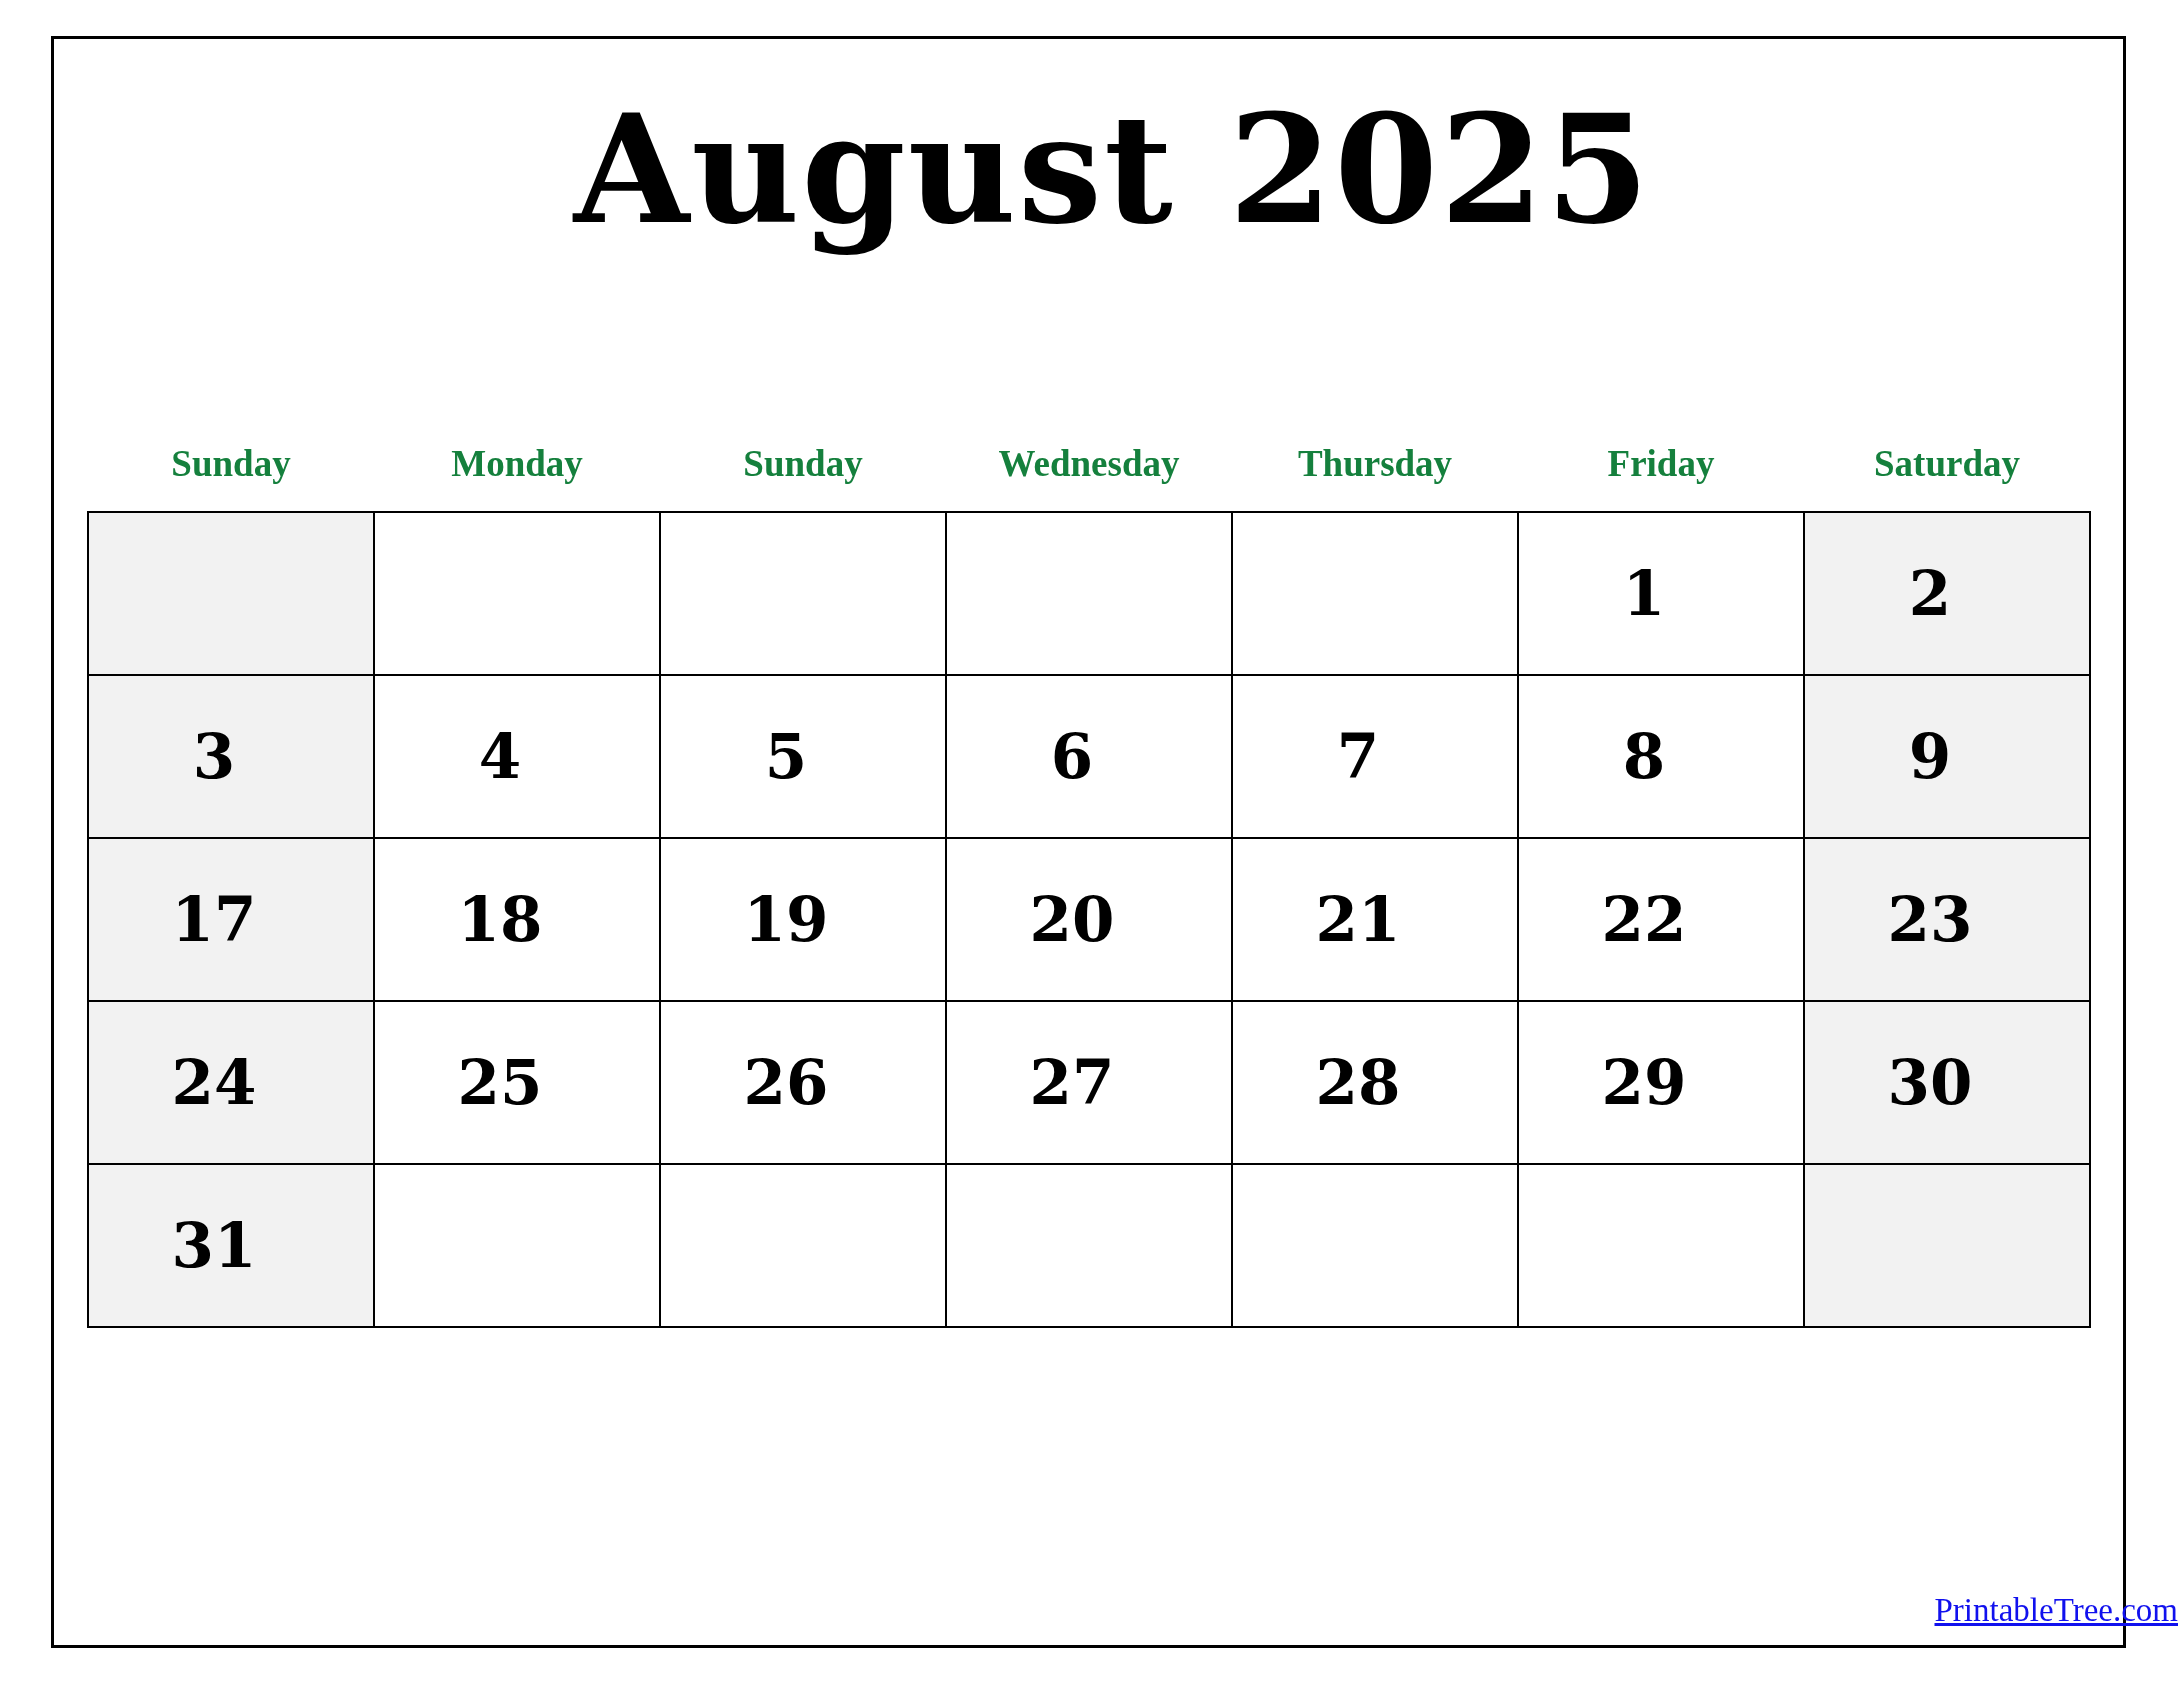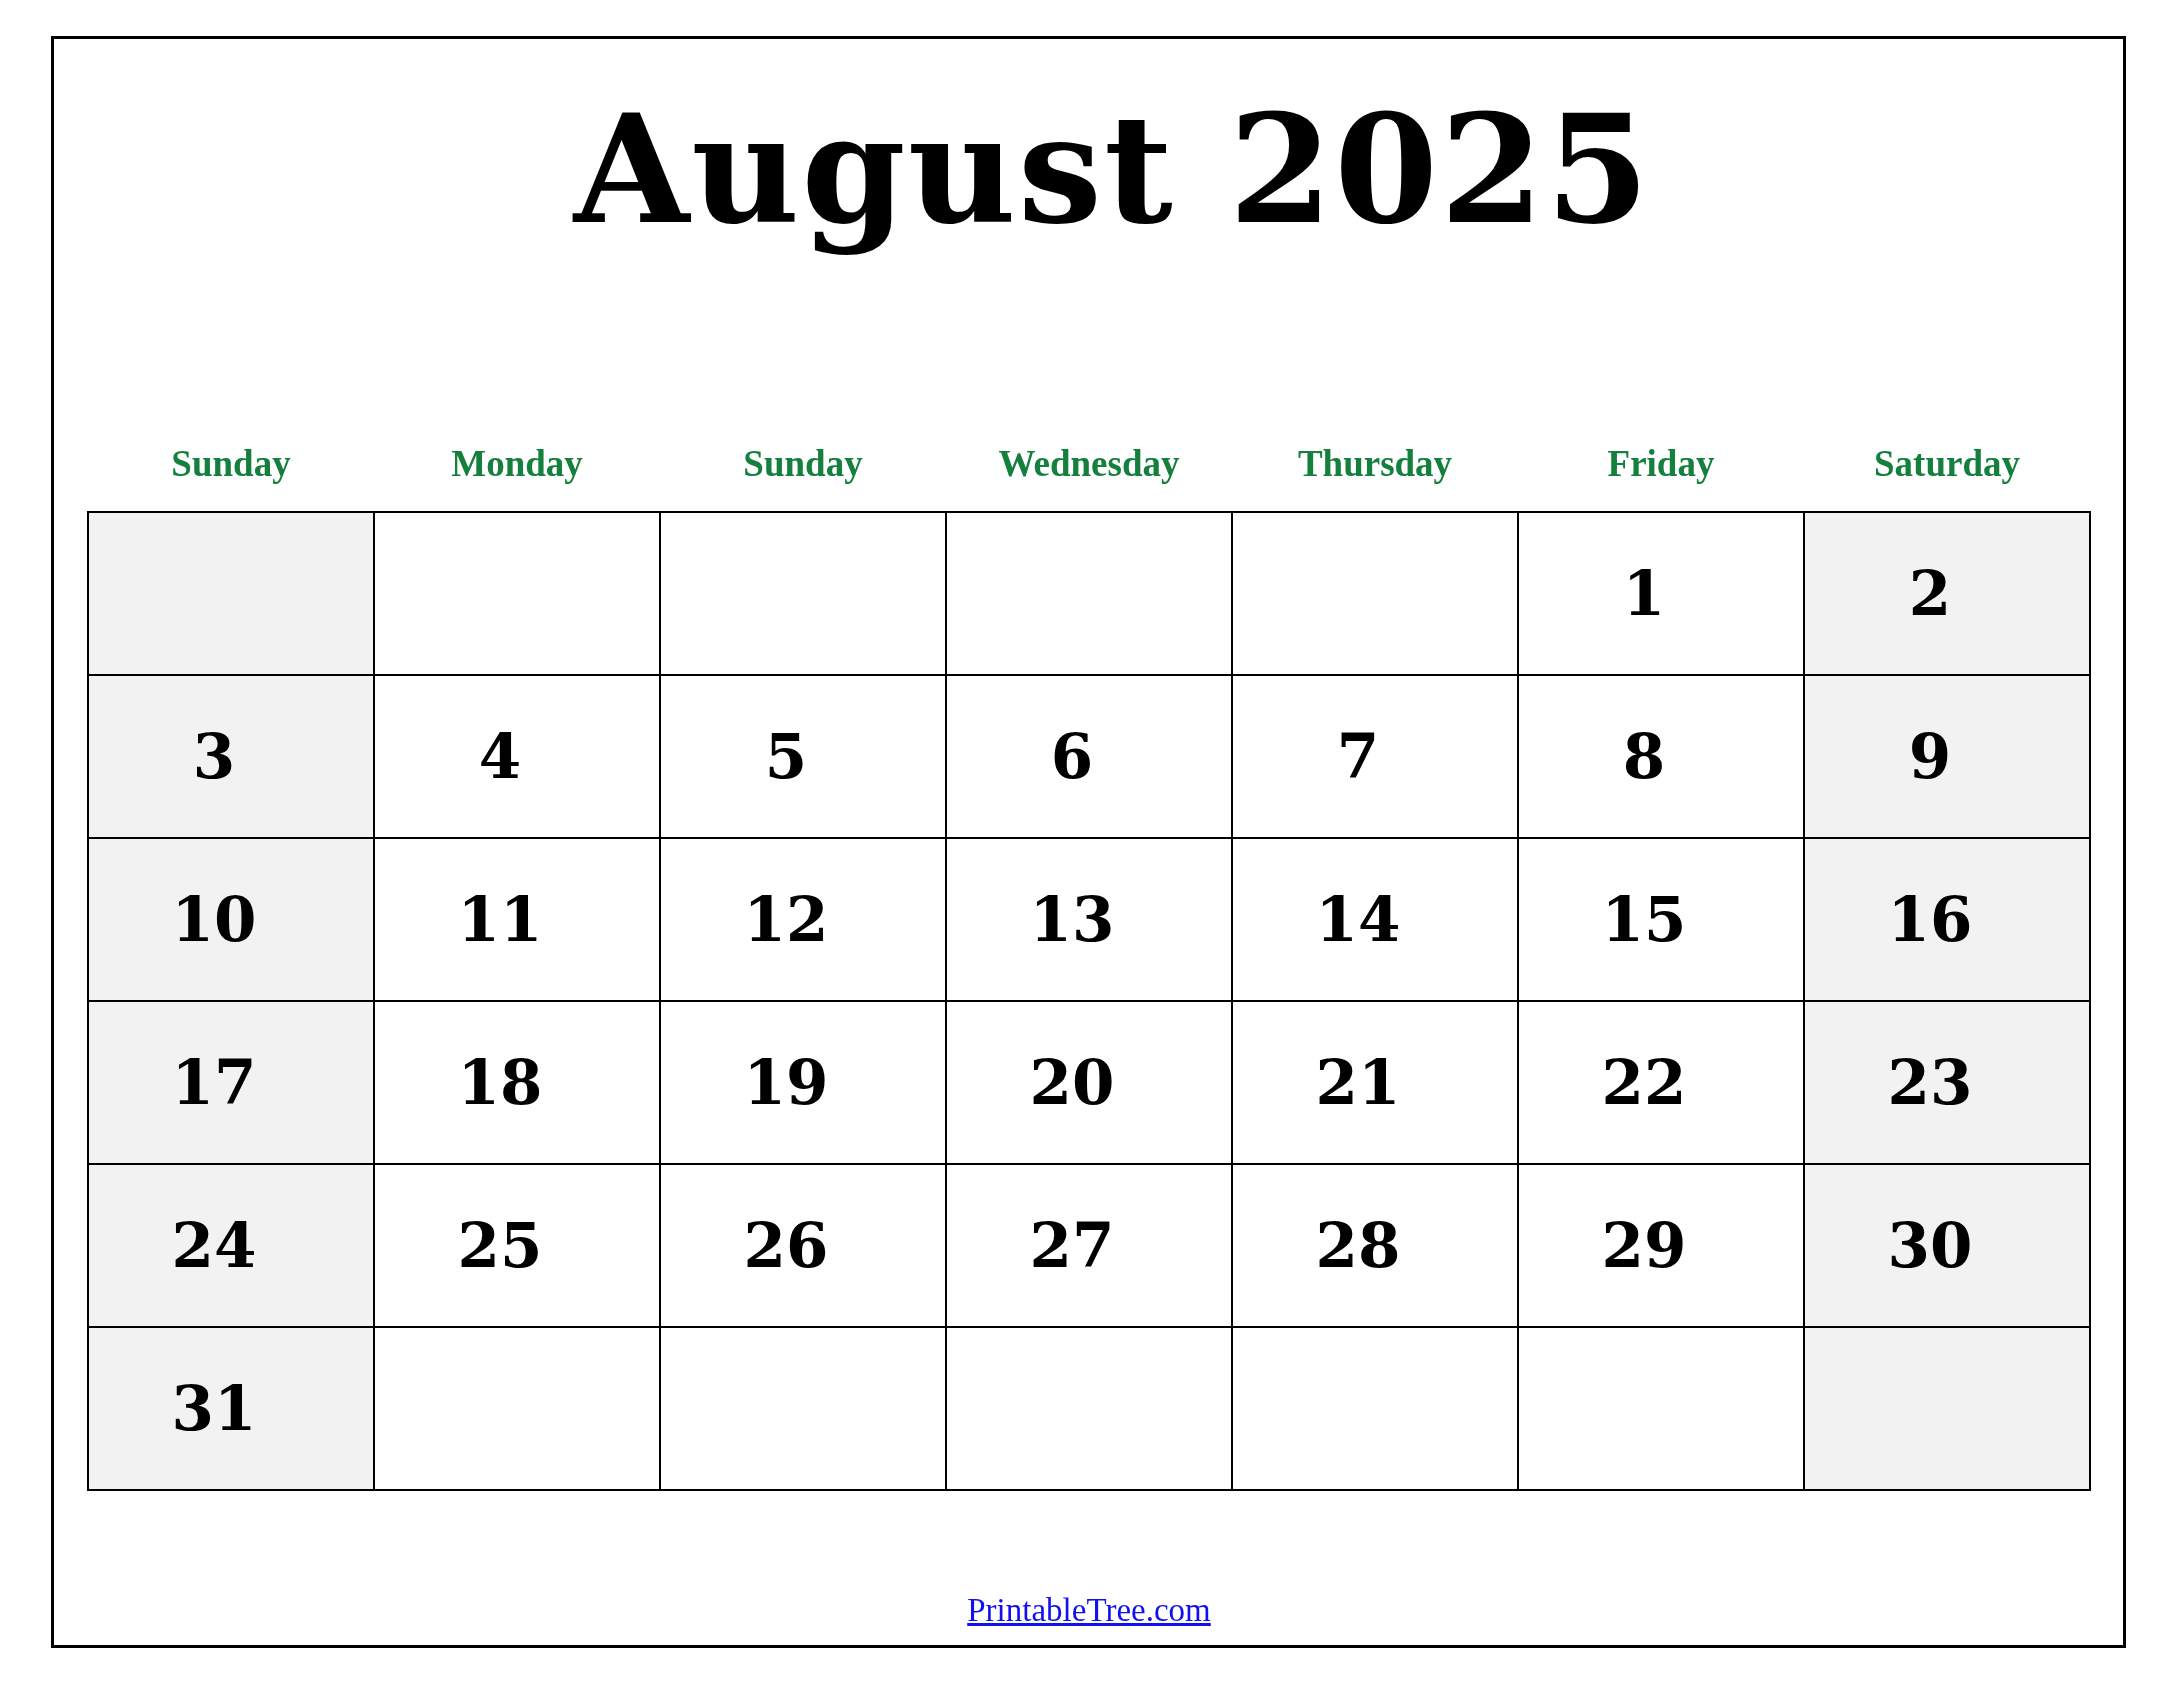--- a/index.html
+++ b/index.html
@@ -102,21 +102,21 @@
 
   td.empty {
     color: transparent;
   }
 
   .footer {
     position: absolute;
     left: 0;
     right: 0;
     top: 1592px;
-    text-align: center;
+    text-align: right;
   }
 
   .footer a {
     font-family: "Liberation Serif", serif;
     font-size: 33px;
     color: #1111ee;
     text-decoration: underline;
   }
 </style>
 </head>
@@ -156,29 +156,20 @@
         <tr>
           <td class="weekend">3</td>
           <td>4</td>
           <td>5</td>
           <td>6</td>
           <td>7</td>
           <td>8</td>
           <td class="weekend">9</td>
         </tr>
         <tr>
-          <td class="weekend">10</td>
-          <td>11</td>
-          <td>12</td>
-          <td>13</td>
-          <td>14</td>
-          <td>15</td>
-          <td class="weekend">16</td>
-        </tr>
-        <tr>
           <td class="weekend">17</td>
           <td>18</td>
           <td>19</td>
           <td>20</td>
           <td>21</td>
           <td>22</td>
           <td class="weekend">23</td>
         </tr>
         <tr>
           <td class="weekend">24</td>

